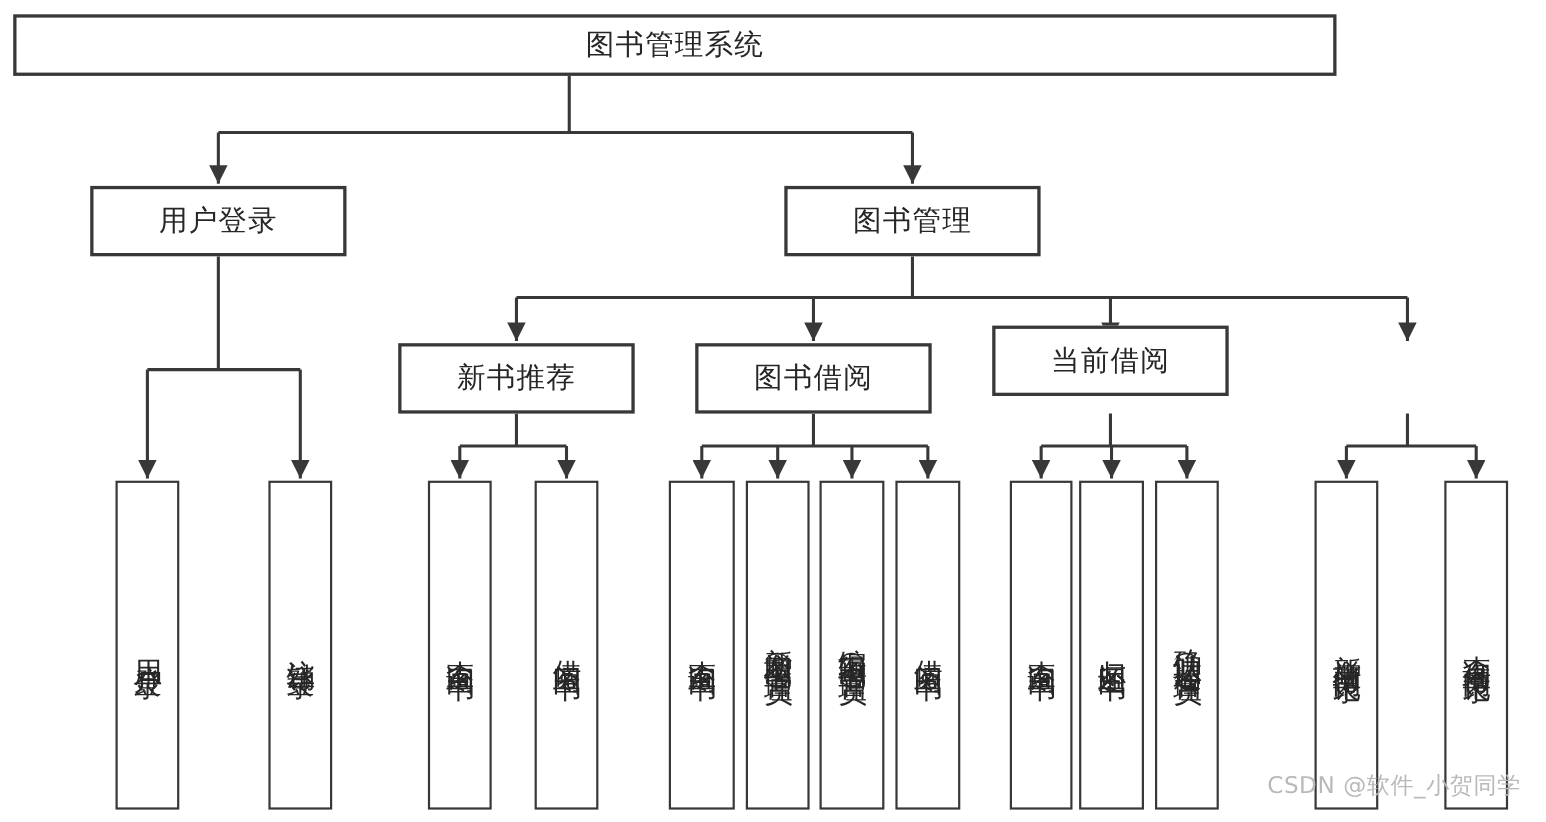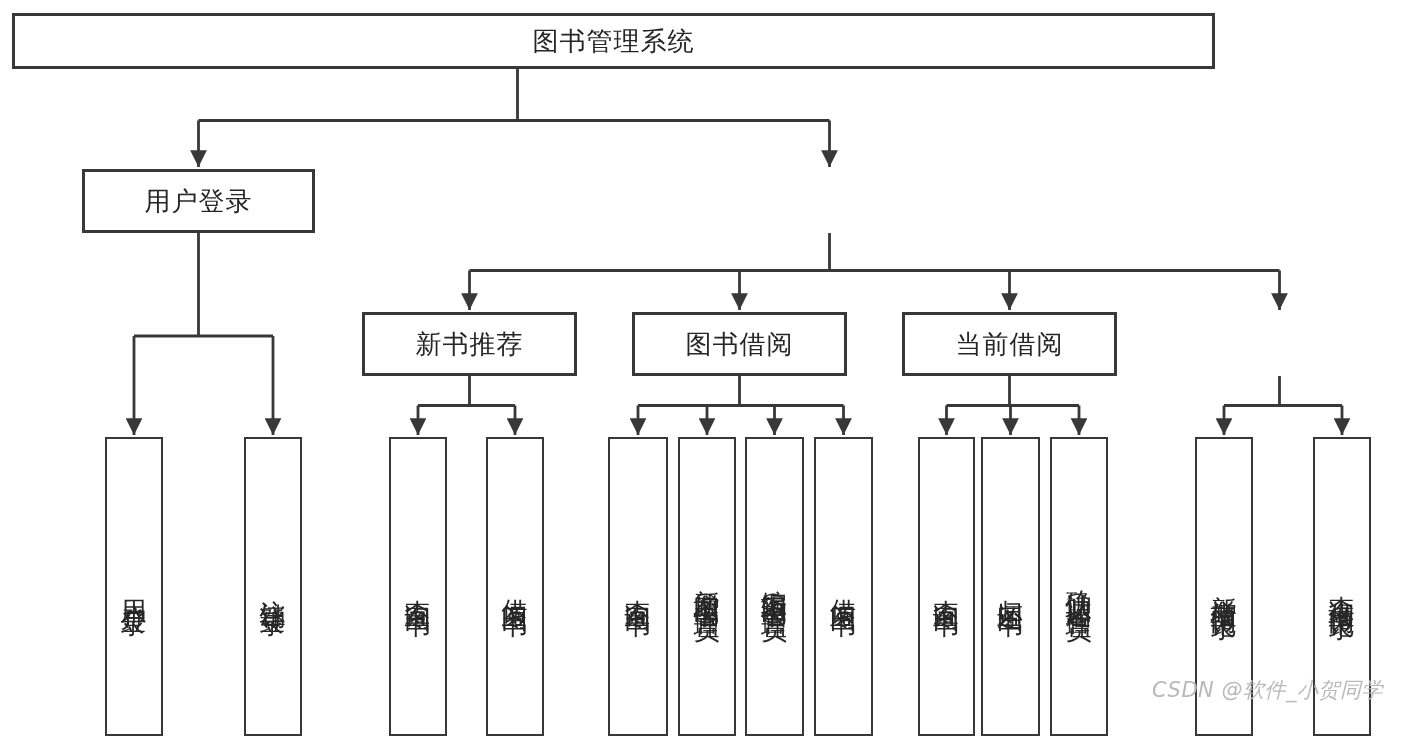--- a/index.html
+++ b/index.html
@@ -34,37 +34,36 @@
     top:437px;height:299px;width:58px;
   }
   
   .n-root{left:12px;top:13px;width:1203px;height:56px;}
   
   .n-user-login{left:82px;top:169px;width:233px;height:64px;}
   .n-book-mgmt{left:713px;top:169px;width:233px;height:64px;}
   
   .n-nbr{left:362px;top:312px;width:215px;height:64px;}
   .n-bb {left:632px;top:312px;width:215px;height:64px;}
-  .n-cb {left:902px;top:312px;width:215px;height:64px;}
+  .n-cb {left:902px;top:296px;width:215px;height:64px;}
   .n-brr{left:1172px;top:312px;width:215px;height:64px;}
   
   .n-l1{left:105px;}  .n-l2{left:244px;}
   .n-l3{left:389px;}  .n-l4{left:486px;}
   .n-l5{left:608px;width:60px;} .n-l6{left:678px;} .n-l7{left:745px;width:59px;} .n-l8{left:814px;width:59px;}
   .n-l9{left:918px;width:57px;} .n-l10{left:981px;width:59px;} .n-l11{left:1050px;}
   .n-l12{left:1195px;} .n-l13{left:1313px;}
   #watermark{
     position:absolute;
-    left:1152px;top:676px;
+    left:1152px;top:700px;
     font-size:21px;
     letter-spacing:0.5px;
     color:#b9b9b9;
     white-space:nowrap;
     z-index:5;
-    font-style:italic;
   }
   svg line, svg path{stroke:#383838;stroke-width:2.8;fill:none;}
   svg .ah{fill:#383838;stroke:none;}
 </style>
 </head>
 <body>
 
 <div id="stage">
 
   <svg id="connectors" viewBox="0 0 1405 747" xmlns="http://www.w3.org/2000/svg">
@@ -118,20 +117,21 @@
     <g>
       <path d="M1279.5 376 L1279.5 405.5 M1224 405.5 L1342 405.5"></path>
       <line x1="1224" y1="405.5" x2="1224" y2="435" marker-end="url(#ah)"></line>
       <line x1="1342" y1="405.5" x2="1342" y2="435" marker-end="url(#ah)"></line>
     </g>
   </svg>
 
   <div class="node h n-root">图书管理系统</div>
 
   <div class="node h n-user-login">用户登录</div>
+  <div class="node h n-book-mgmt">图书管理</div>
 
   <div class="node h n-nbr">新书推荐</div>
   <div class="node h n-bb">图书借阅</div>
   <div class="node h n-cb">当前借阅</div>
 
   <div class="node v n-l1">用户登录</div>
   <div class="node v n-l2">注销登录</div>
 
   <div class="node v n-l3">查询图书</div>
   <div class="node v n-l4">借阅图书</div>

